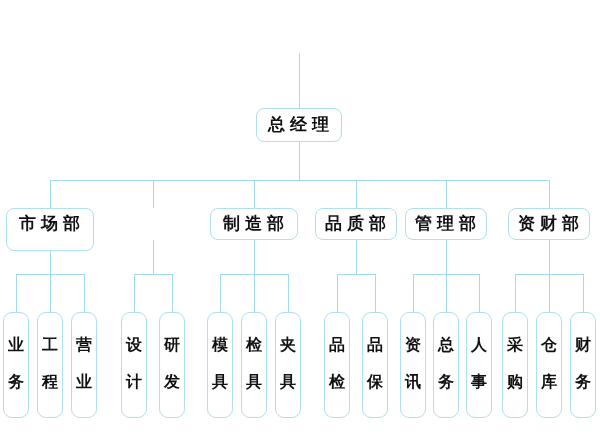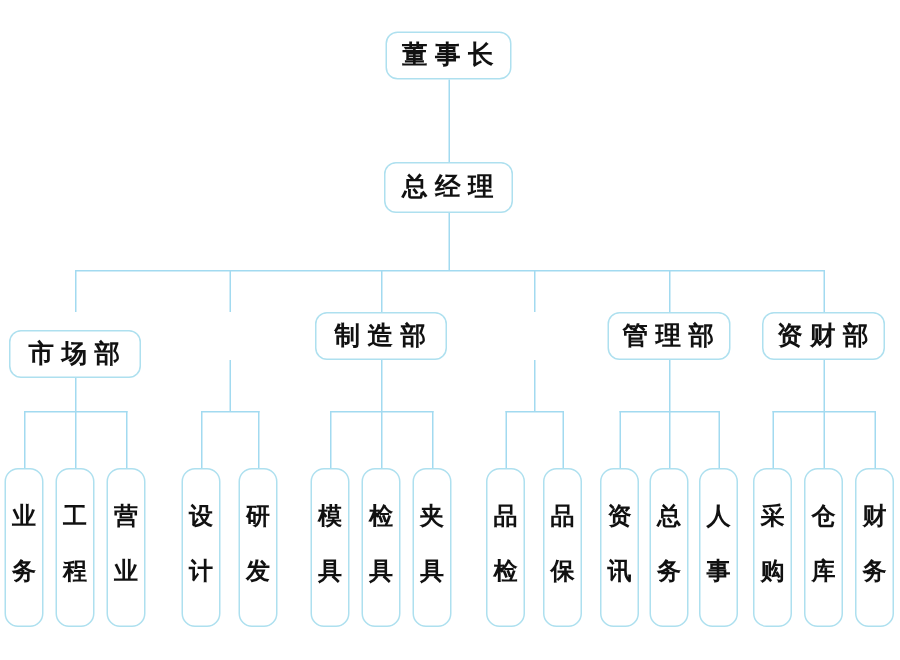--- a/index.html
+++ b/index.html
@@ -46,26 +46,26 @@
     position:absolute;
     background:var(--line);
     z-index:1;
   }
 </style>
 </head>
 <body>
 
 <div class="stage">
 
-  <div class="node hnode" style="left:257px;top:21px;width:84px;height:32px">董事长</div>
 
   <div class="node hnode gm" style="left:256px;top:108px;width:86px;height:34px">总经理</div>
 
-  <div class="node hnode" style="left:6px;top:220px;width:88px;height:32px">市场部</div>
+  <div class="node hnode" style="left:6px;top:208px;width:88px;height:43px">市场部</div>
   <div class="node hnode" style="left:210px;top:208px;width:88px;height:32px">制造部</div>
+  <div class="node hnode" style="left:315px;top:208px;width:82px;height:32px">品质部</div>
   <div class="node hnode" style="left:405px;top:208px;width:82px;height:32px">管理部</div>
   <div class="node hnode" style="left:508px;top:208px;width:82px;height:32px">资财部</div>
 
   <div class="node leaf vtext" style="left:3px;top:312px">业<br>务</div>
   <div class="node leaf vtext" style="left:37px;top:312px">工<br>程</div>
   <div class="node leaf vtext" style="left:71px;top:312px">营<br>业</div>
 
   <div class="node leaf vtext" style="left:121px;top:312px">设<br>计</div>
   <div class="node leaf vtext" style="left:159px;top:312px">研<br>发</div>
 

